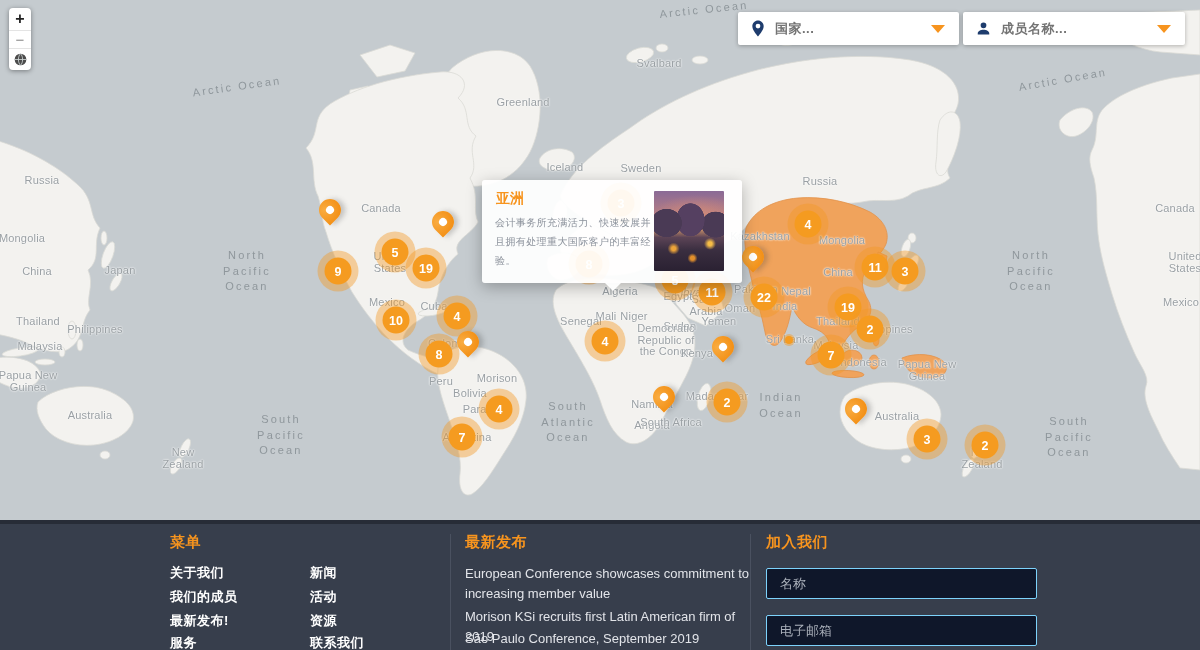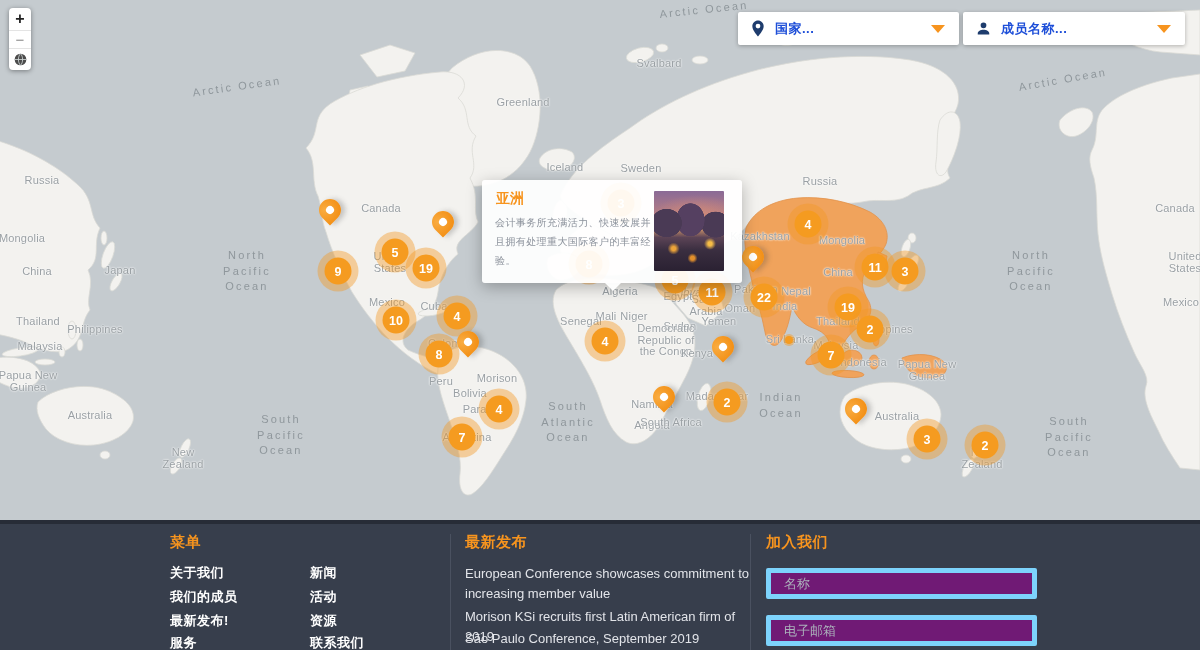--- a/index.html
+++ b/index.html
@@ -98,39 +98,39 @@
 
   
   .dd {
     position:absolute; top:12px; height:33px; z-index:30;
     background:#fff; border-radius:2px; display:flex; align-items:center;
     box-shadow:0 1px 4px rgba(0,0,0,.28); cursor:pointer;
   }
   #dd-country { left:738px; width:221px; }
   #dd-member  { left:963px; width:222px; }
   .dd-icon { margin-left:13px; flex:0 0 auto; display:flex; }
-  .dd-label { margin-left:10px; flex:1; font-size:13px; font-weight:bold; color:#1d4ed8; letter-spacing:.5px; }
+  .dd-label { margin-left:10px; flex:1; font-size:13px; font-weight:bold; color:#737373; letter-spacing:.5px; }
   .dd-caret {
     width:0; height:0; margin-right:14px;
     border:7px solid transparent; border-bottom:none;
     border-top:8px solid #f7941e;
   }
 
   
   #footer {
     position:absolute; left:0; top:520px; width:1200px; height:130px;
     background:#373e4c; border-top:4px solid #272c37;
   }
   .fhead { position:absolute; top:9px; font-size:15px; font-weight:bold; color:#f7941e; letter-spacing:.5px; }
   .flink { position:absolute; font-size:13px; font-weight:bold; color:#fff; cursor:pointer; letter-spacing:.5px; }
   .fnews { position:absolute; width:292px; font-size:13px; line-height:20px; color:#e2e4e9; cursor:pointer; }
   .fdiv { position:absolute; top:10px; bottom:0; width:1px; background:#4a5160; }
   .finput {
     position:absolute; left:766px; width:271px; height:31px;
-    background:#701a75; border:5px solid #7dd3fc; border-radius:2px;
+    background:#0f172a; border:1px solid #7dd3fc; border-radius:2px;
     color:#abb1bb; font-size:13px; padding:0 13px;
     font-family:"Liberation Sans","DejaVu Sans",sans-serif;
   }
   .finput::placeholder { color:#abb1bb; opacity:1; }
 </style>
 </head>
 <body>
 
 <div id="app">
 

